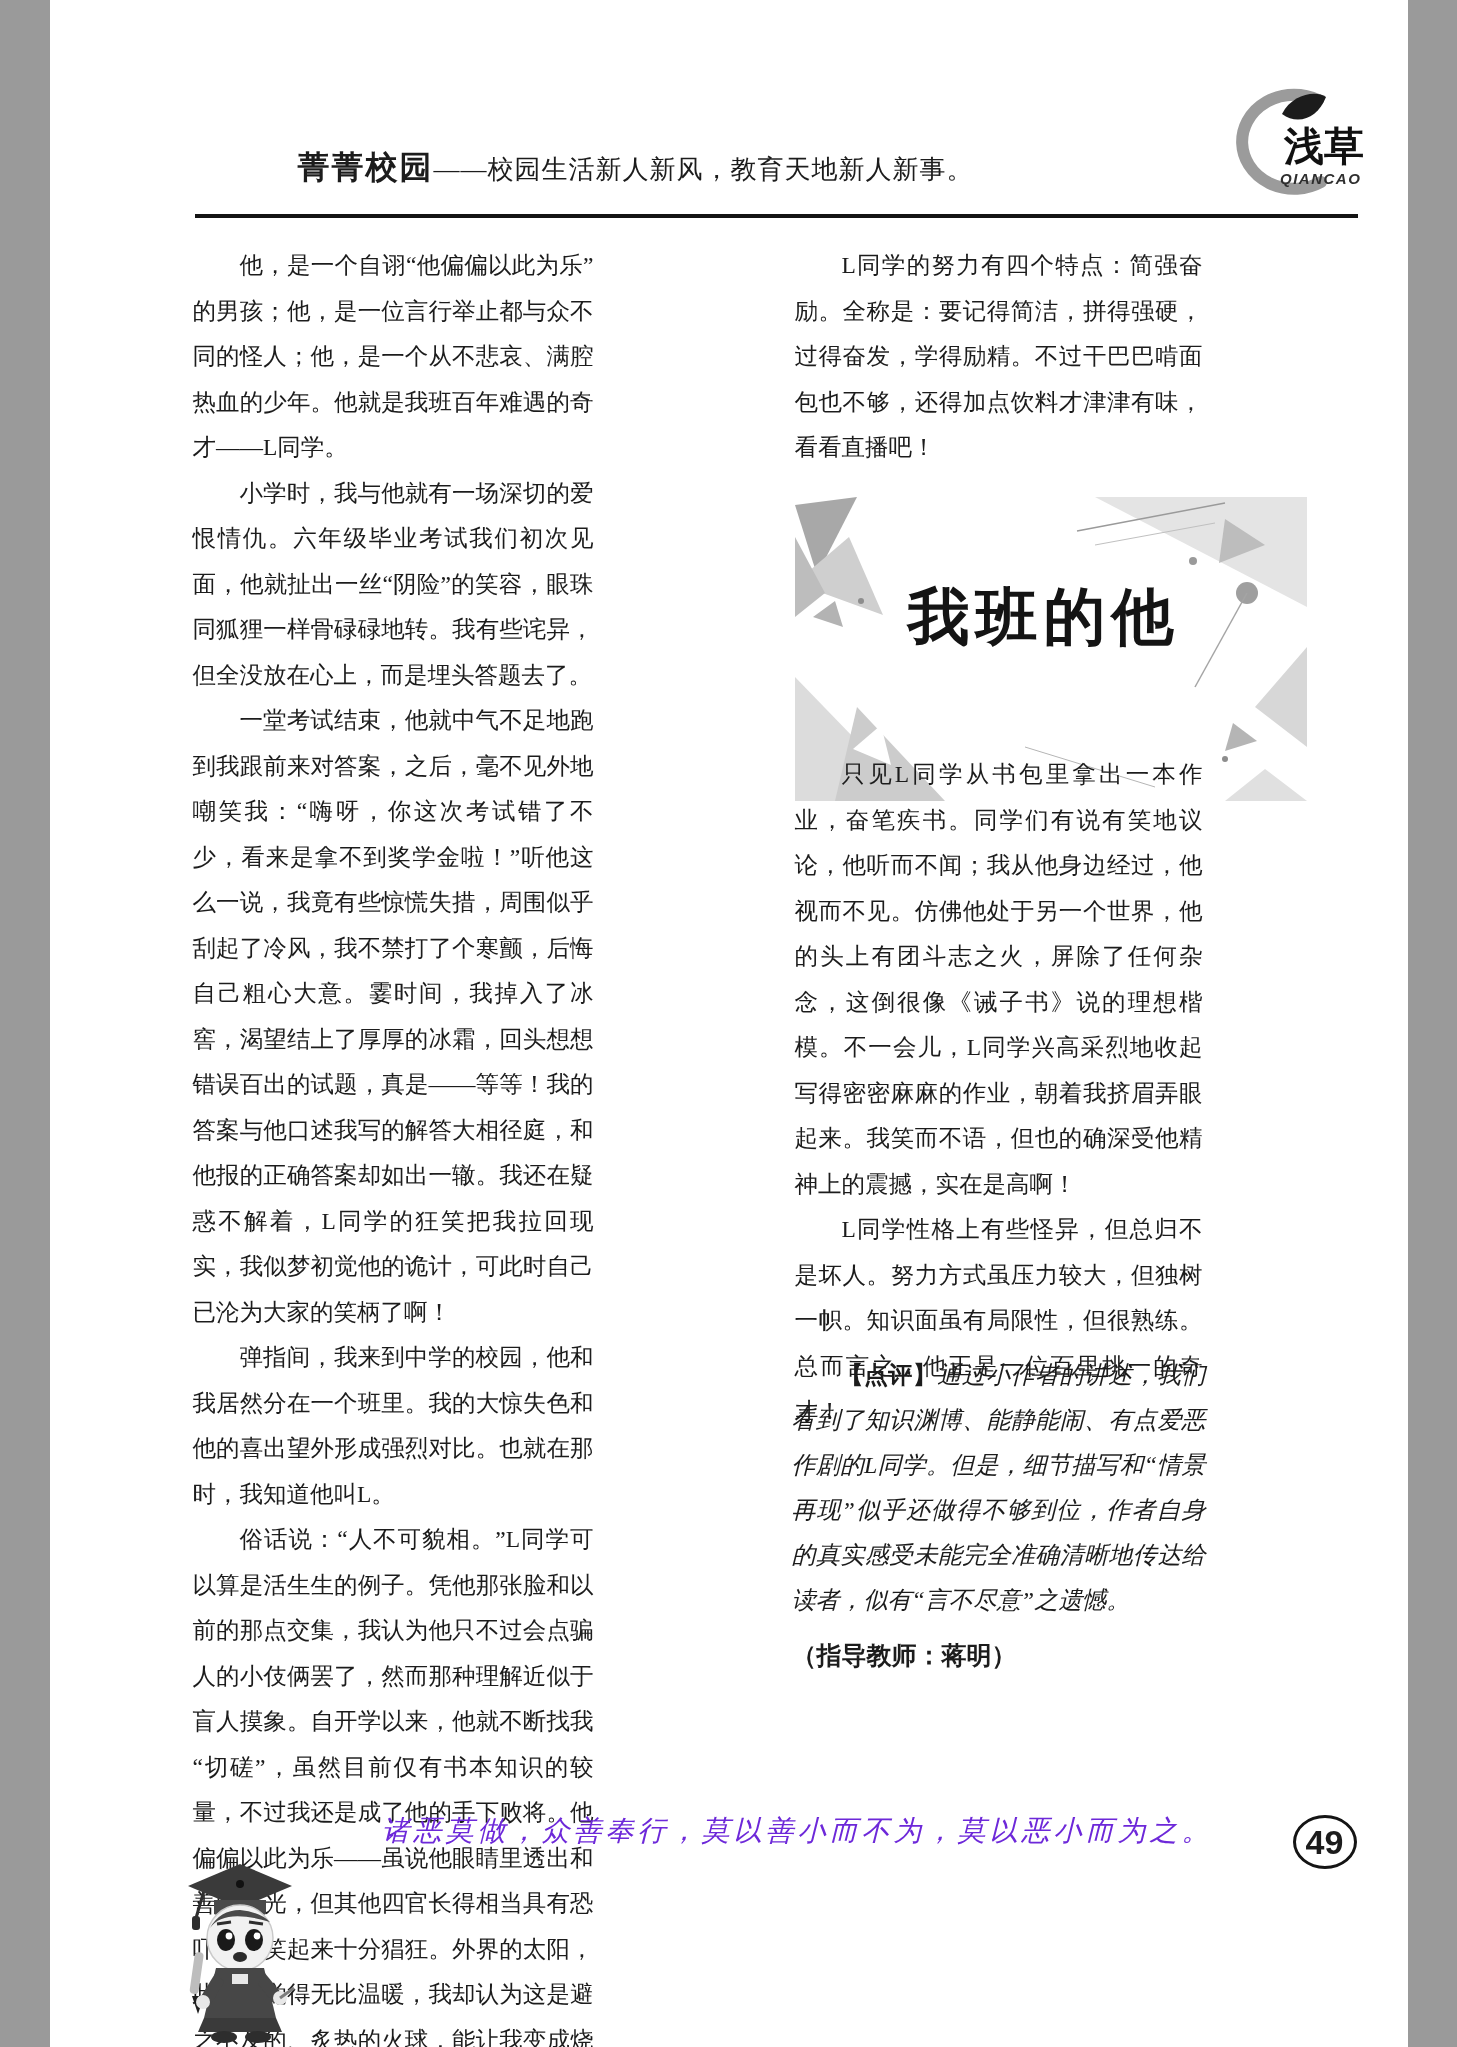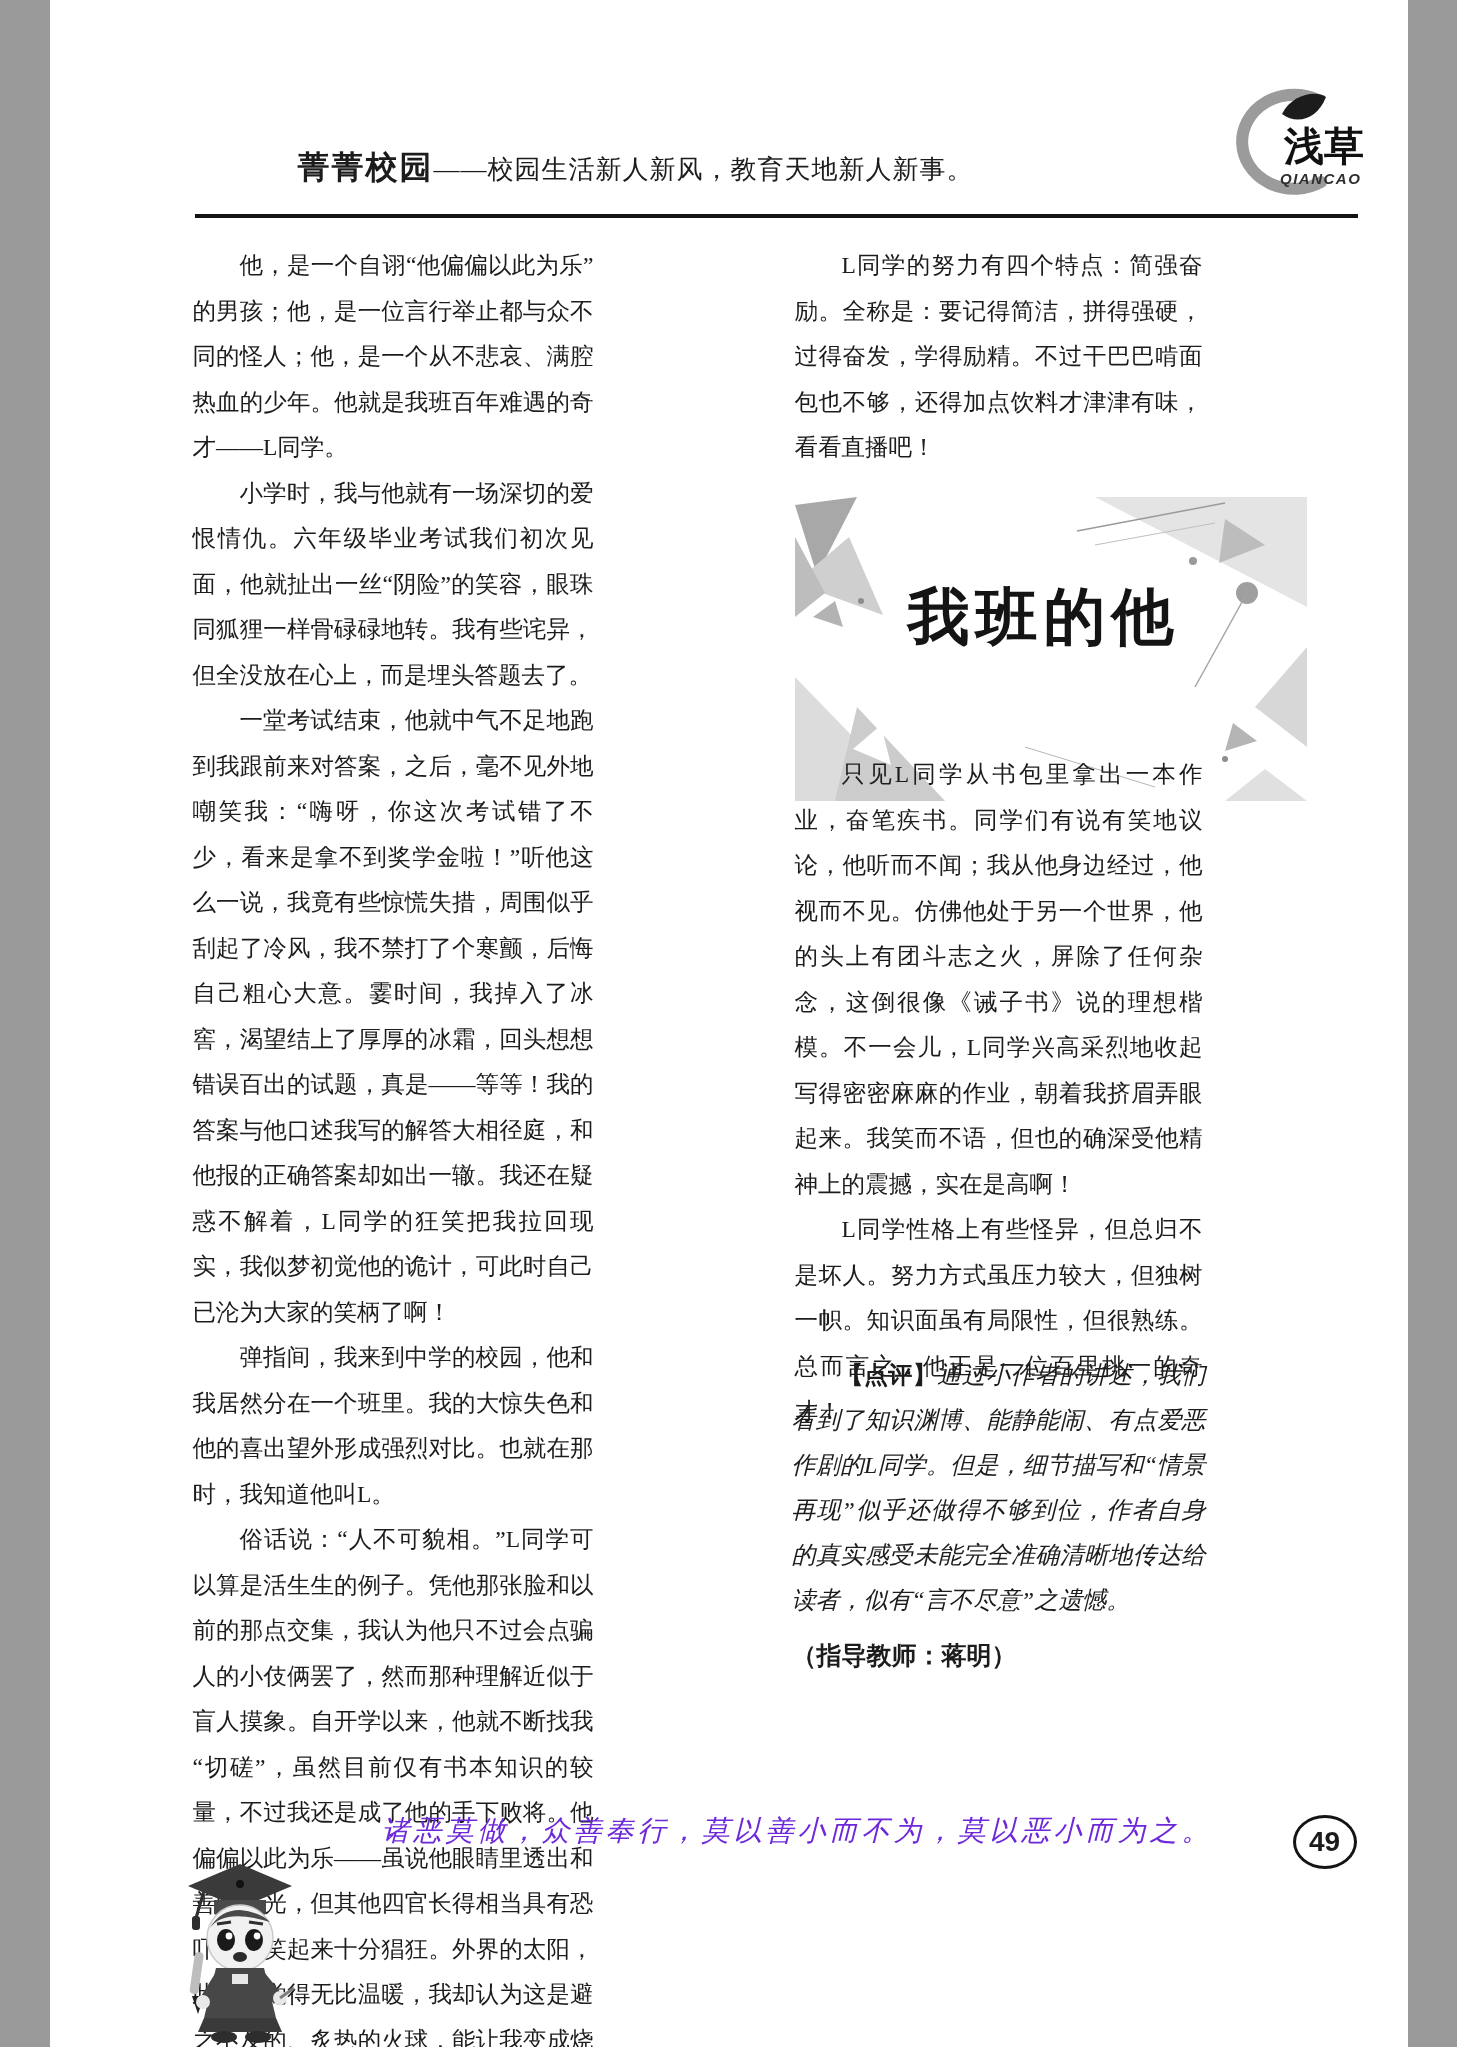--- a/index.html
+++ b/index.html
@@ -42,21 +42,21 @@
   .comment-label { font-family:"Liberation Sans","DejaVu Sans",sans-serif; font-weight:bold; font-style:normal; }
   .teacher { margin:10px 34px 0 0; font-family:"Liberation Sans","DejaVu Sans",sans-serif; font-weight:bold; font-size:25px; }
 
   
   .mascot { position:absolute; left:120px; top:1856px; width:140px; height:188px; }
   .motto { position:absolute; left:332px; top:1812px; width:840px; font-size:28px; letter-spacing:4px; font-style:italic; color:#6d28d9; white-space:nowrap; }
   .page-badge {
     position:absolute; left:1243px; top:1815px; width:58px; height:48px;
     border:3px solid #141414; border-radius:50%;
     display:flex; align-items:center; justify-content:center;
-    font-family:"Liberation Sans","DejaVu Sans",sans-serif; font-size:28px; font-weight:600;
+    font-family:"Liberation Sans","DejaVu Sans",sans-serif; font-size:34px; font-weight:600;
   }
 </style>
 </head>
 <body>
 
 <div class="page">
 
   <div class="header-line">
     <span class="sec-title">菁菁校园</span><span class="sec-sub">——校园生活新人新风，教育天地新人新事。</span>
   </div>

